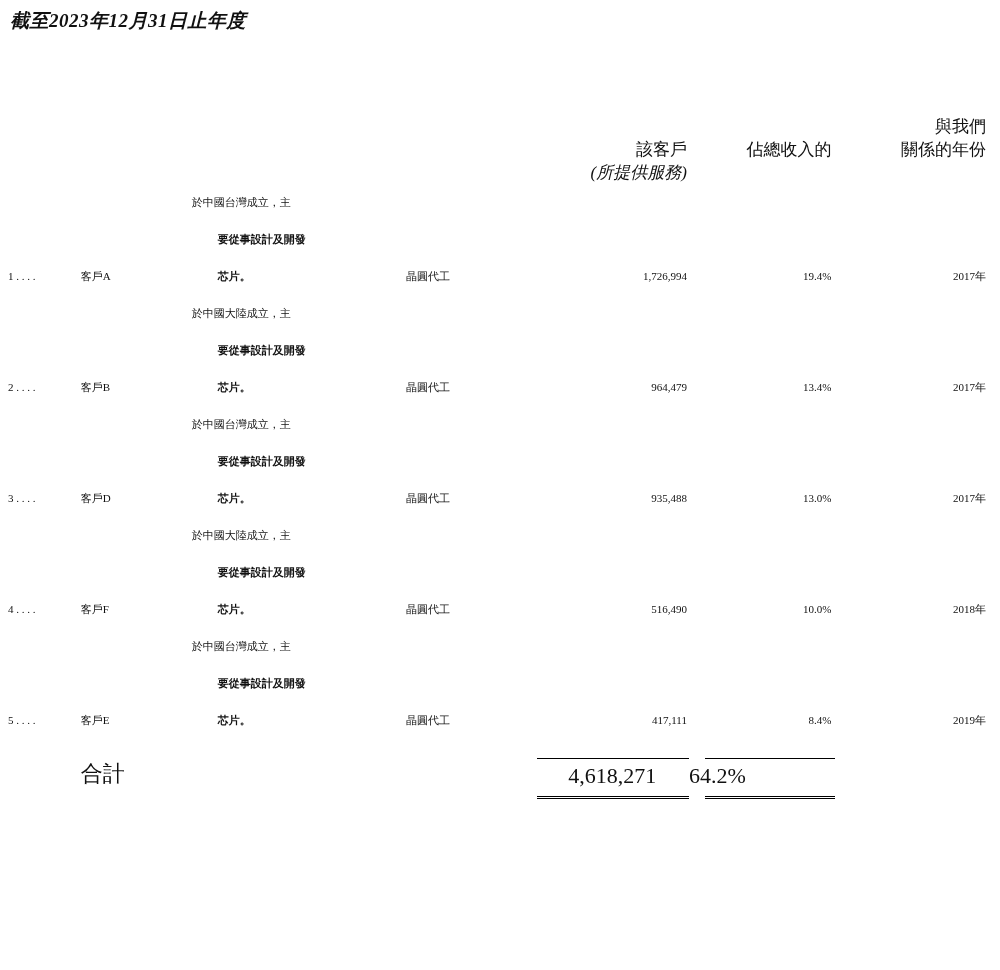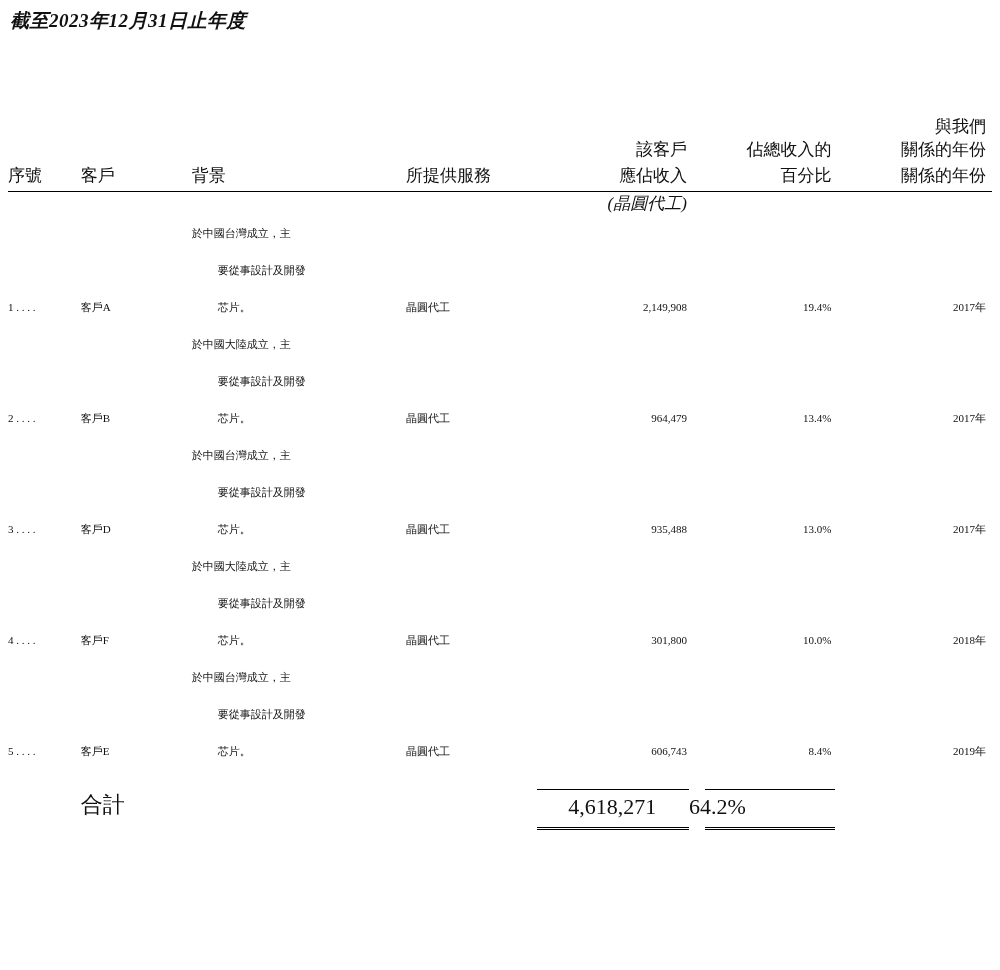--- a/index.html
+++ b/index.html
@@ -85,21 +85,21 @@
   }
   .row .num {
     text-align: left;
     white-space: nowrap;
   }
   .row .cust { text-align: left; }
   .row .bg {
     text-align: left;
     line-height: 37px;
   }
-  .bg-l2, .bg-l3 { display: block; padding-left: 26px; }
+  .bg-l2, .bg-l3 { display: block; padding-left: 26px; font-weight: bold; }
   .row .serv { text-align: left; }
   .row .rev  { text-align: right; padding-right: 2px; }
   .row .pct  { text-align: right; padding-right: 4px; }
   .row .year { text-align: right; padding-right: 6px; }
 
   .rule-row td { height: 20px; }
   .rule {
     border-top: 1px solid #000;
     height: 0;
     font-size: 0;
@@ -153,47 +153,38 @@
     <tr>
       <td></td>
           <td></td>
           <td></td>
           <td></td>
       <td class="hdr-right" style="padding-right:2px;">該客戶</td>
       <td class="hdr-right" style="padding-right:4px;">佔總收入的</td>
       <td class="hdr-right" style="padding-right:6px;">關係的年份</td>
     </tr>
 
-    <tr class="hdr">
-      <td class="hline hdr-left">序號</td>
-      <td class="hline hdr-left">客戶</td>
-      <td class="hline hdr-left">背景</td>
-      <td class="hline hdr-left">所提供服務</td>
-      <td class="hline hdr-right" style="padding-right:2px;">應佔收入</td>
-      <td class="hline hdr-right" style="padding-right:4px;">百分比</td>
-      <td class="hline hdr-right" style="padding-right:6px;">關係的年份</td>
-    </tr>
 
     <tr class="unit-row">
       <td colspan="4"></td>
-      <td style="padding-right:2px;">(晶圓代工)</td>
+      <td style="padding-right:2px;">(所提供服務)</td>
       <td></td>
       <td></td>
     </tr>
 
     <tr class="row">
       <td class="num">1 . . . .</td>
       <td class="cust">客戶A</td>
       <td class="bg">
         <span>於中國台灣成立，主</span>
         <span class="bg-l2">要從事設計及開發</span>
         <span class="bg-l3">芯片。</span>
       </td>
       <td class="serv">晶圓代工</td>
-      <td class="rev">2,149,908</td>
+      <td class="rev">1,726,994</td>
       <td class="pct">19.4%</td>
       <td class="year">2017年</td>
     </tr>
 
     <tr class="row">
       <td class="num">2 . . . .</td>
       <td class="cust">客戶B</td>
       <td class="bg">
         <span>於中國大陸成立，主</span>
         <span class="bg-l2">要從事設計及開發</span>
@@ -221,35 +212,35 @@
 
     <tr class="row">
       <td class="num">4 . . . .</td>
       <td class="cust">客戶F</td>
       <td class="bg">
         <span>於中國大陸成立，主</span>
         <span class="bg-l2">要從事設計及開發</span>
         <span class="bg-l3">芯片。</span>
       </td>
       <td class="serv">晶圓代工</td>
-      <td class="rev">301,800</td>
+      <td class="rev">516,490</td>
       <td class="pct">10.0%</td>
       <td class="year">2018年</td>
     </tr>
 
     <tr class="row">
       <td class="num">5 . . . .</td>
       <td class="cust">客戶E</td>
       <td class="bg">
         <span>於中國台灣成立，主</span>
         <span class="bg-l2">要從事設計及開發</span>
         <span class="bg-l3">芯片。</span>
       </td>
       <td class="serv">晶圓代工</td>
-      <td class="rev">606,743</td>
+      <td class="rev">417,111</td>
       <td class="pct">8.4%</td>
       <td class="year">2019年</td>
     </tr>
 
     <tr class="rule-row">
       <td colspan="4"></td>
       <td>
             <div class="rule"></div>
           </td>
       <td>

